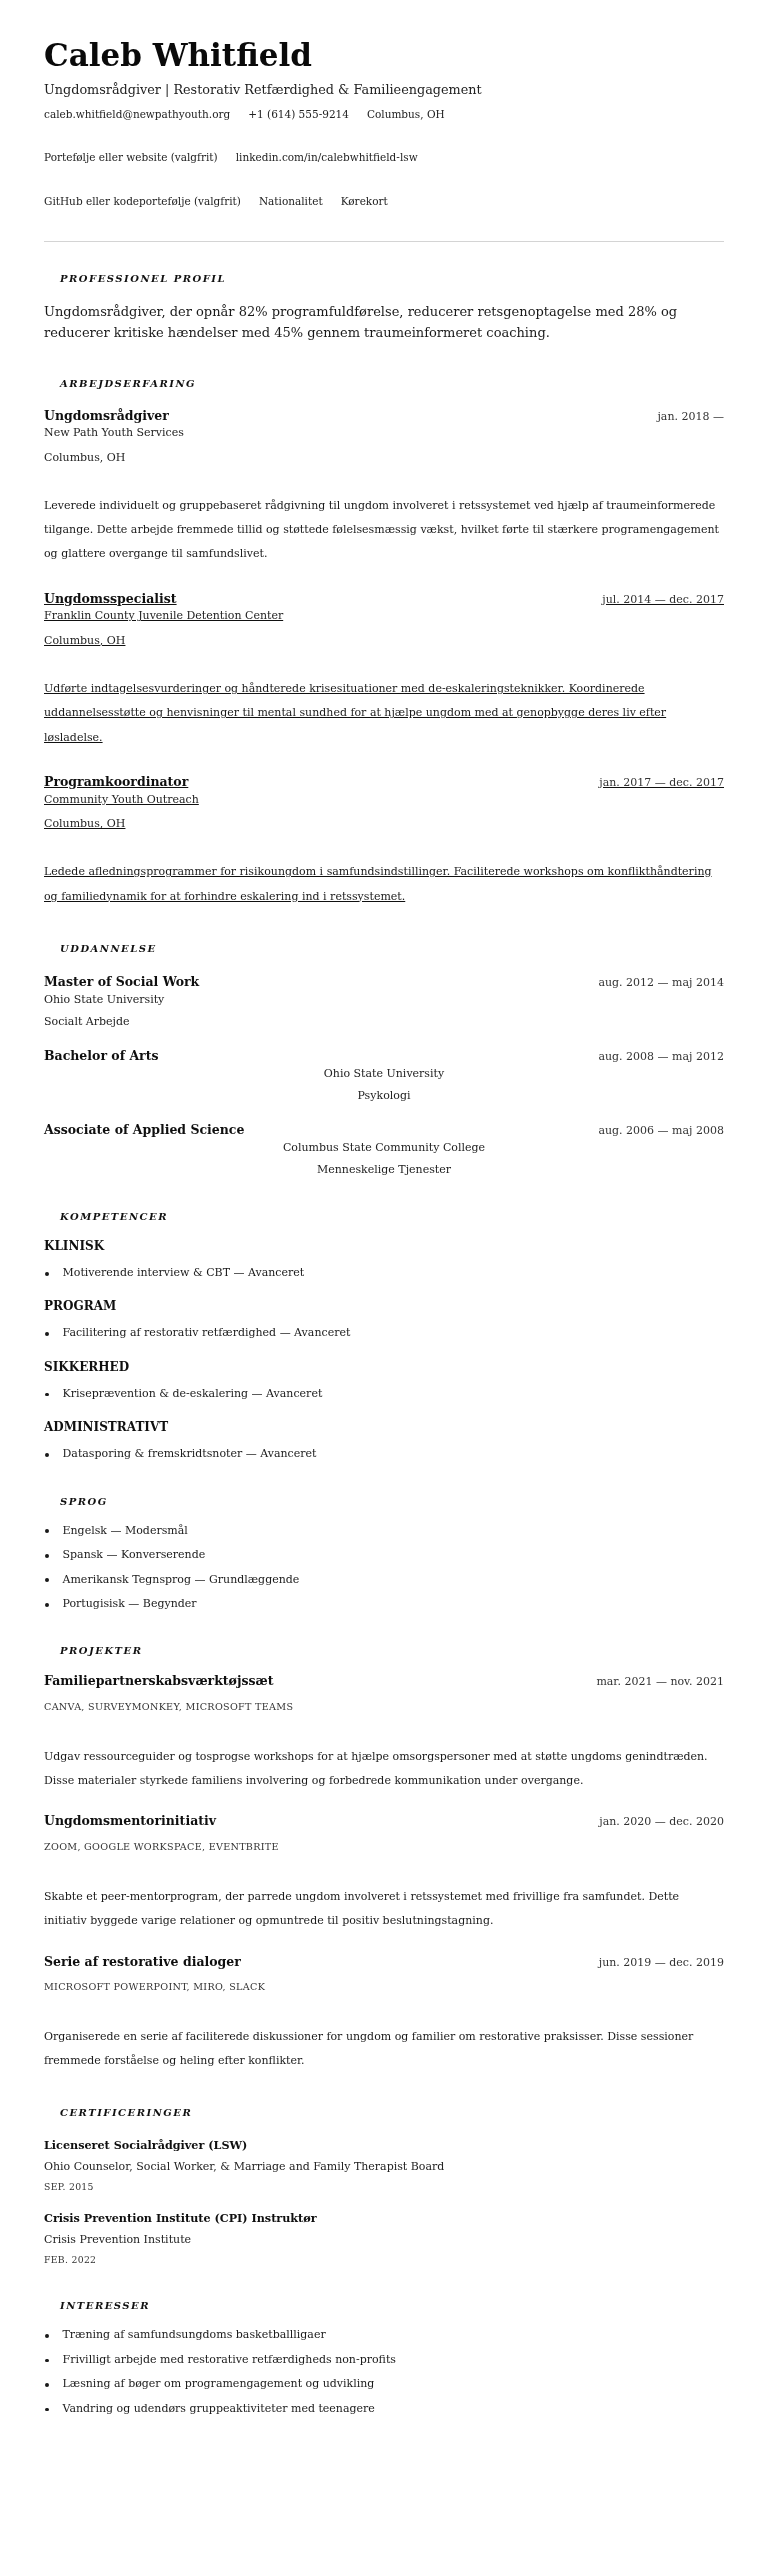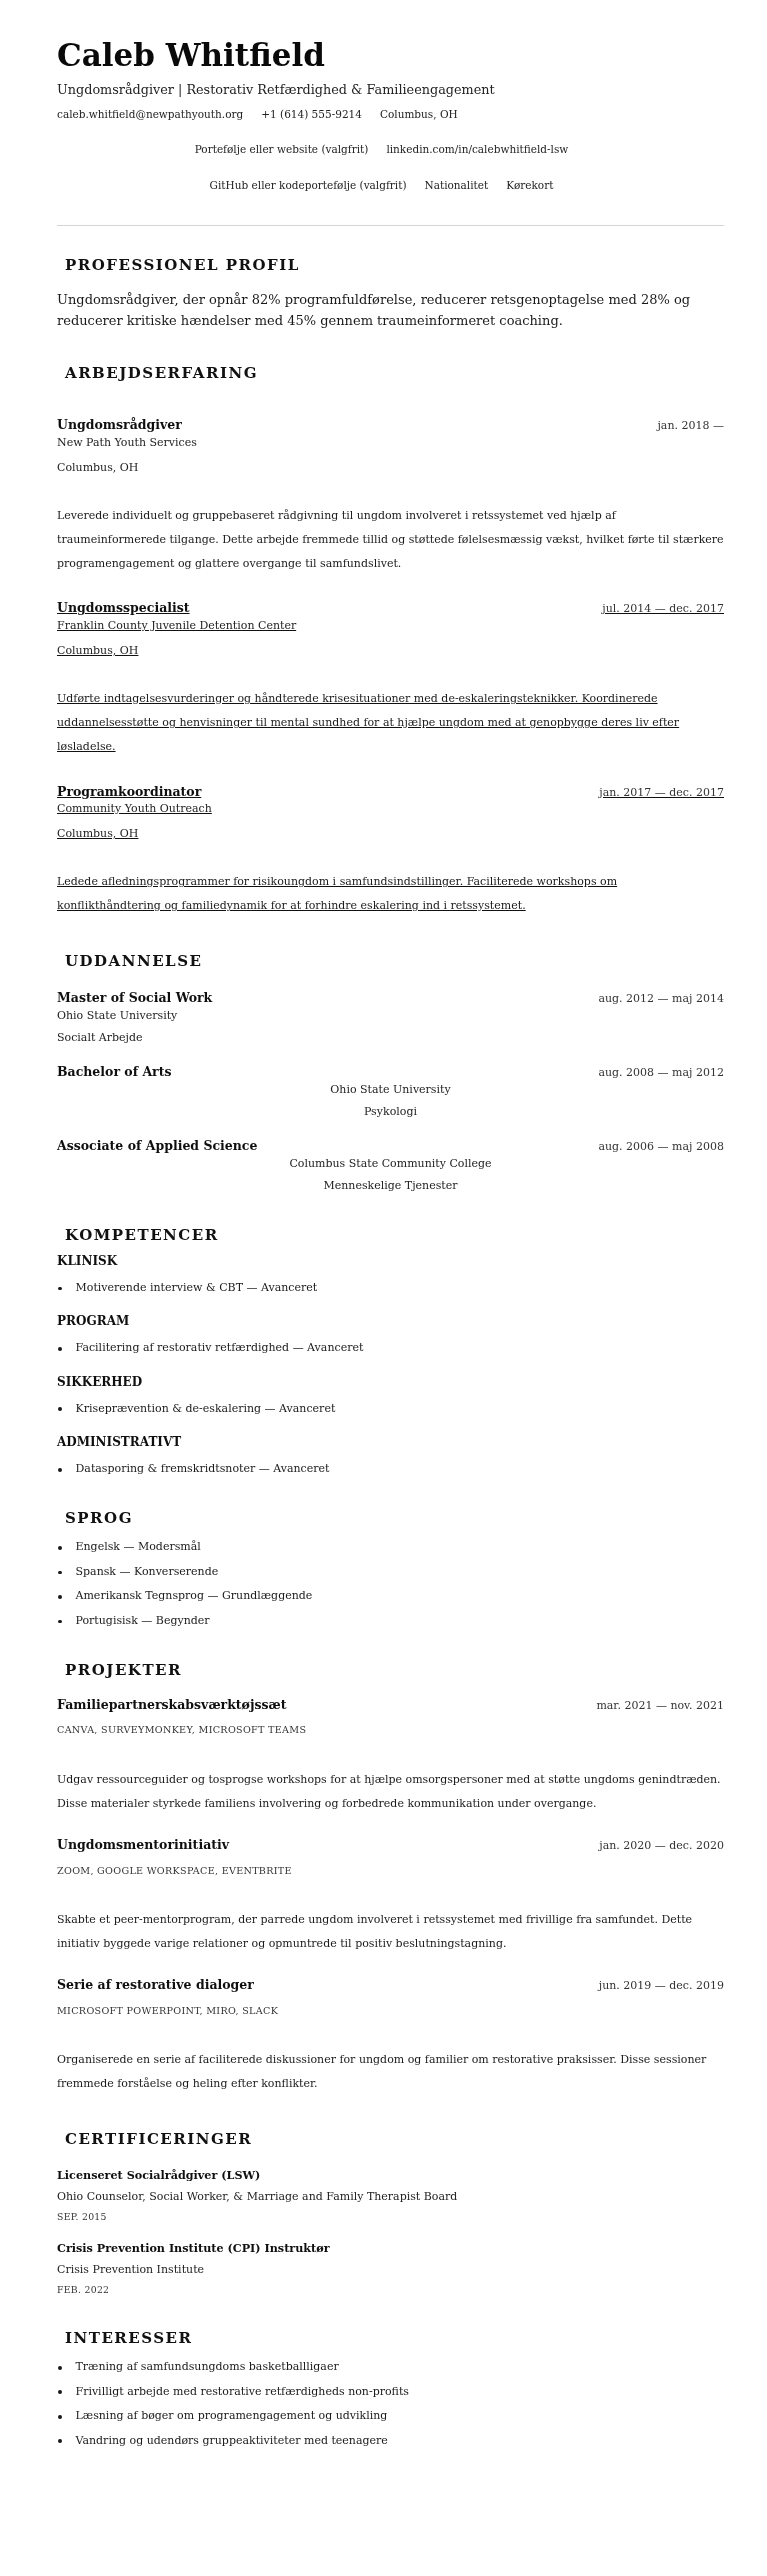--- a/index.html
+++ b/index.html
@@ -1,42 +1,42 @@
 <!DOCTYPE html>
 <html style="font-size:10.2px"><head>
 <meta charset="utf-8">
 <style>
   html, body { margin: 0; padding: 0; background: #ffffff; }
   body {
     width: 767px;
     font-family: "DejaVu Serif", serif;
     color: #111111;
   }
-  .page { padding: 37px 43px 38px 57px; box-sizing: border-box; width: 767px; }
+  .page { padding: 37px 43px 38px 44px; box-sizing: border-box; width: 767px; }
   .name { font-size: 31px; font-weight: bold; margin: 0; line-height: 1.2; color: #0a0a0a; }
   .subtitle { font-size: 12.8px; margin: 7.7px 0 0 0; color: #222; line-height: 1.3; }
   .contact-row { font-size: 10.5px; margin: 0; line-height: 1.3; color: #222; }
   .contact-row span { margin-right: 18px; }
   .contact-row.first { margin-top: 9px; }
-  .contact-row + .contact-row { margin-top: 22px; text-align: center; }
+  .contact-row + .contact-row { margin-top: 30px; }
   .divider { border: none; border-top: 1.3px solid #d4d4d4; margin: 33px 0 0 0; }
   .section-heading {
-    font-size: 15px; font-weight: bold; letter-spacing: 1.5px; text-transform: uppercase;
-    margin: 8px; color: #111; line-height: 1.3;
+    font-size: 10px; font-weight: bold; letter-spacing: 1.5px; text-transform: uppercase;
+    margin: 16px; color: #111; line-height: 1.3; font-style: italic;
   }
   section { margin-top: 33px; }
   section.first { margin-top: 30px; }
   .profile-text { font-size: 13px; line-height: 1.62; margin: 12.8px 0 0 0; color: #1a1a1a; }
   .entry-head { display: flex; justify-content: space-between; align-items: baseline; }
   .entry-title { font-size: 12.5px; font-weight: bold; color: #0f0f0f; }
   .entry-date { font-size: 11px; color: #333; }
   .entry-org { font-size: 11px; color: #222; margin-top: 3.8px; line-height: 1.3; }
   .entry-loc { font-size: 11px; color: #222; margin-top: 10.2px; line-height: 1.3; }
   .entry-desc { font-size: 11px; line-height: 2.2; color: #1a1a1a; margin: 29px 0 0 0; }
-  .job { margin-top: 34px; }
+  .job { margin-top: 18px; }
   .job + .job { margin-top: 24px; text-decoration: underline; }
   .edu { margin-top: 19px; }
   .edu + .edu { margin-top: 19px; text-align: center; }
   .edu .entry-loc { margin-top: 7.7px; }
   .skill-cat { font-size: 12px; font-weight: bold; margin: 19px 0 0 0; line-height: 1.3; color: #0f0f0f; }
   .skill-cat.first { margin-top: 3px; }
   ul.bullets { margin: 11.5px 0 0 0; padding: 0 0 0 18.5px; list-style: none; }
   ul.bullets li { font-size: 11px; line-height: 1.3; position: relative; color: #1a1a1a; }
   ul.bullets li + li { margin-top: 10.2px; }
   ul.bullets li::before {

